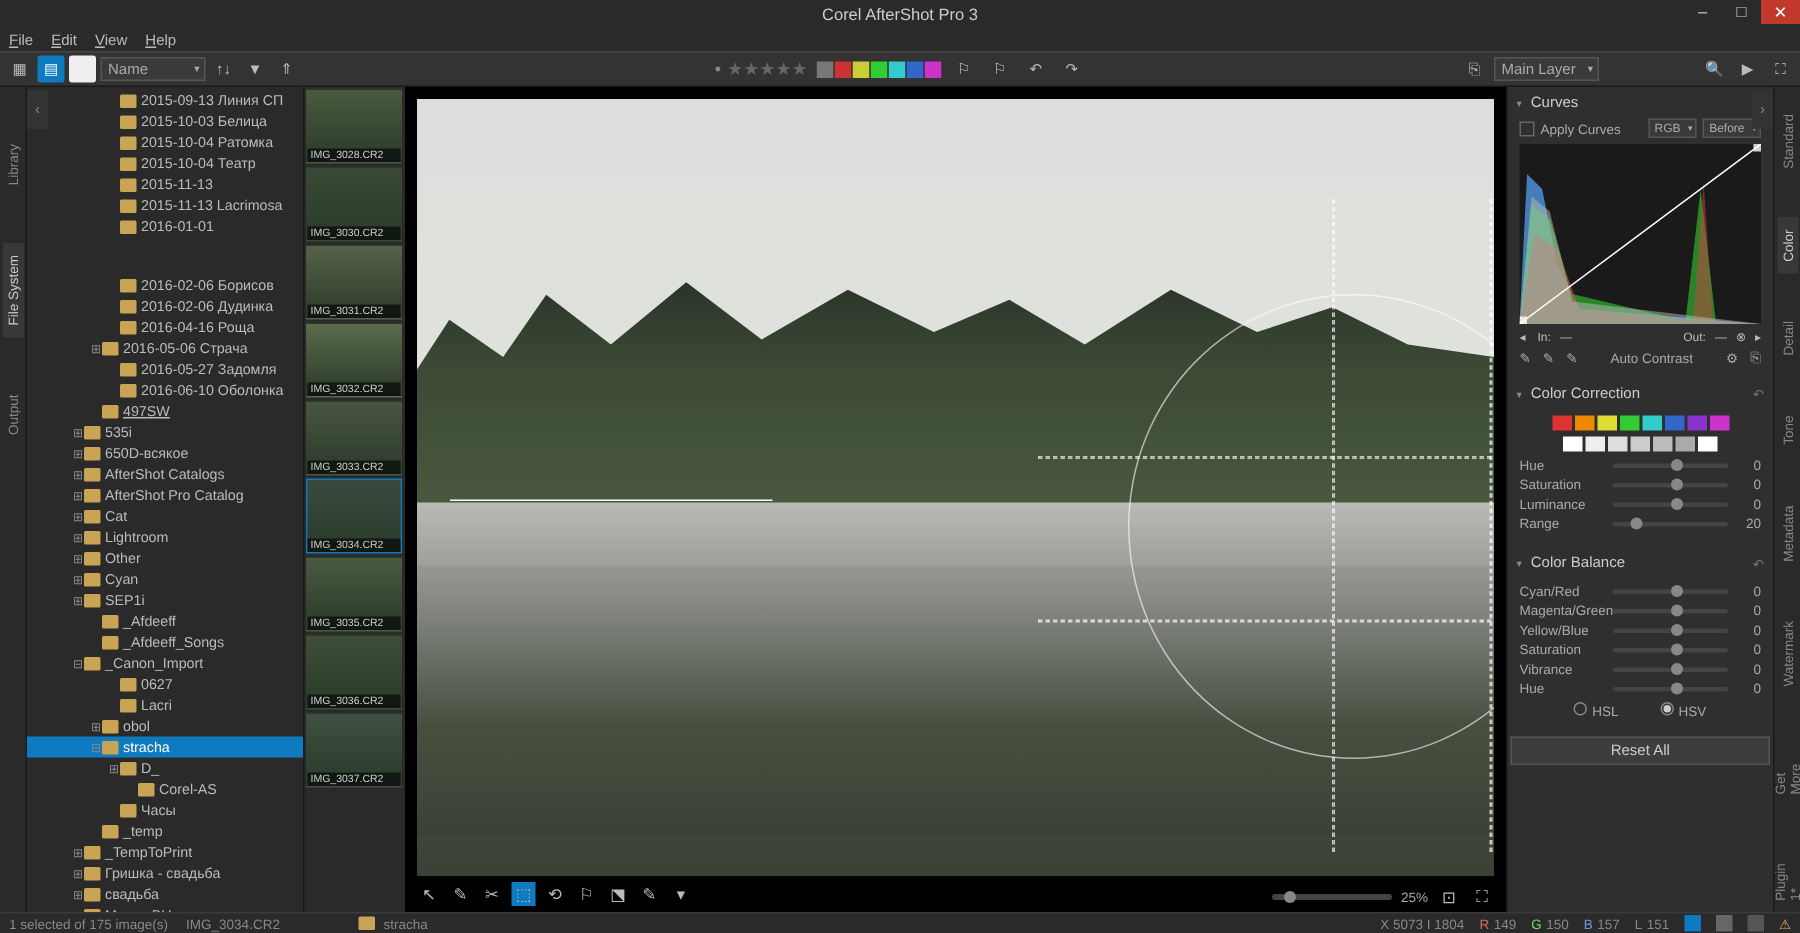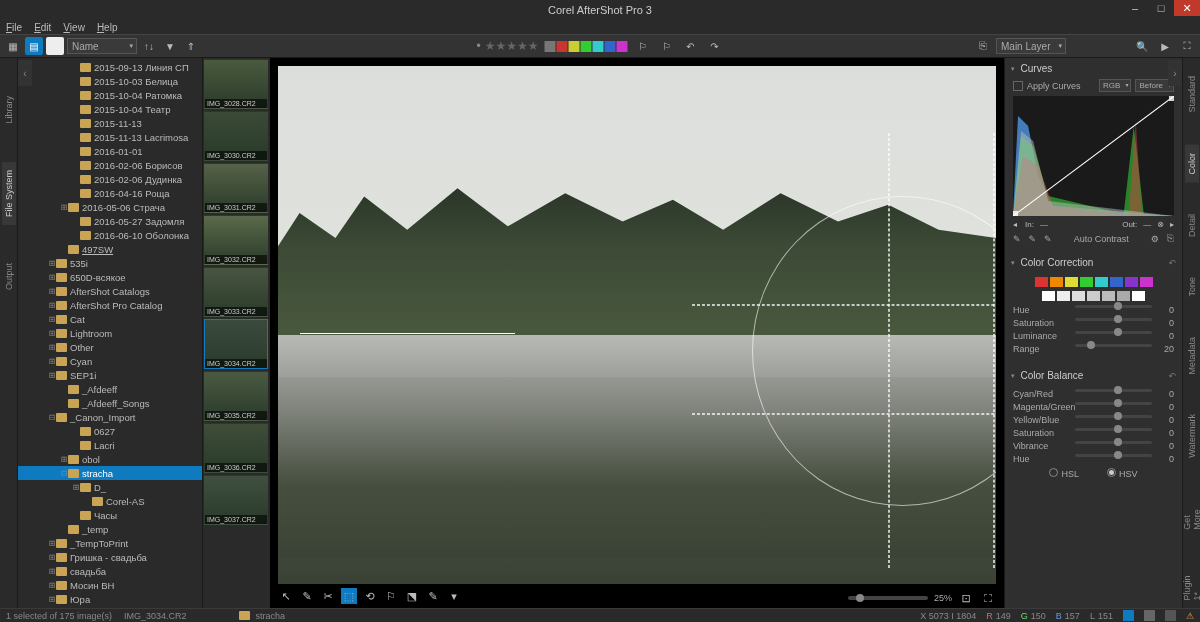--- a/index.html
+++ b/index.html
@@ -91,21 +91,21 @@
 
 .histogram { height:120px; background:#1a1a1a; position:relative; margin-bottom:4px; }
 .histo-svg { width:100%; height:100%; }
 .curves-controls { display:flex; align-items:center; gap:6px; font-size:8px; color:#bbb; }
 .curves-controls .lbl { margin-left:2px; }
 .eyedropper-row { display:flex; align-items:center; gap:8px; margin-top:4px; font-size:9px; }
 
 .color-swatches { display:flex; gap:2px; justify-content:center; margin:4px 0; flex-wrap:wrap; }
 .swatch { width:13px; height:10px; }
 
-.slider-row { display:flex; align-items:flex-start; font-size:9px; color:#aaa; margin:3px 0; gap:4px; }
+.slider-row { display:flex; align-items:center; font-size:9px; color:#aaa; margin:3px 0; gap:4px; }
 .slider-row .slabel { width:58px; }
 .slider-row .strack { flex:1; height:3px; background:#444; position:relative; border-radius:2px; }
 .slider-row .sthumb { position:absolute; top:-3px; width:8px; height:8px; background:#888; border-radius:50%; }
 .slider-row .sval { width:18px; text-align:right; }
 
 .radio-row { display:flex; justify-content:center; gap:28px; font-size:9px; margin-top:4px; }
 .radio { width:9px; height:9px; border:1px solid #888; border-radius:50%; display:inline-block; margin-right:3px; position:relative; }
 .radio.on::after { content:""; position:absolute; inset:1px; background:#ccc; border-radius:50%; }
 
 .reset-btn { width:100%; background:#3d3d3d; border:1px solid #555; color:#ccc; font-size:10px; padding:3px; margin-top:6px; text-align:center; }
@@ -218,21 +218,21 @@
       <div class="tree-item" style="padding-left: 54px;">
         <span class="tree-toggle"></span>
         <span class="tree-folder"></span>
         <span>2015-11-13 Lacrimosa</span>
       </div>
       <div class="tree-item" style="padding-left: 54px;">
         <span class="tree-toggle"></span>
         <span class="tree-folder"></span>
         <span>2016-01-01</span>
       </div>
-      <div class="tree-item" style="padding-left: 54px;">
+      <div class="tree-item" style="padding-left: 54px; margin-top: 25px;">
         <span class="tree-toggle"></span>
         <span class="tree-folder"></span>
         <span>2016-02-06 Борисов</span>
       </div>
       <div class="tree-item" style="padding-left: 54px;">
         <span class="tree-toggle"></span>
         <span class="tree-folder"></span>
         <span>2016-02-06 Дудинка</span>
       </div>
       <div class="tree-item" style="padding-left: 54px;">
@@ -611,20 +611,21 @@
               <span class="sval">0</span>
             </div>
           </div>
         <div class="radio-row">
           <span><span class="radio"></span><span>HSL</span></span>
           <span><span class="radio on"></span><span>HSV</span></span>
         </div>
       </div>
     </div>
 
+    <div class="reset-btn">Reset All</div>
   </div>
 
   <div class="vtabs-right" id="vtabs-right">
       <div class="vtab">Standard</div>
       <div class="vtab active">Color</div>
       <div class="vtab">Detail</div>
       <div class="vtab">Tone</div>
       <div class="vtab">Metadata</div>
       <div class="vtab">Watermark</div>
       <div class="vtab">Get More</div>

